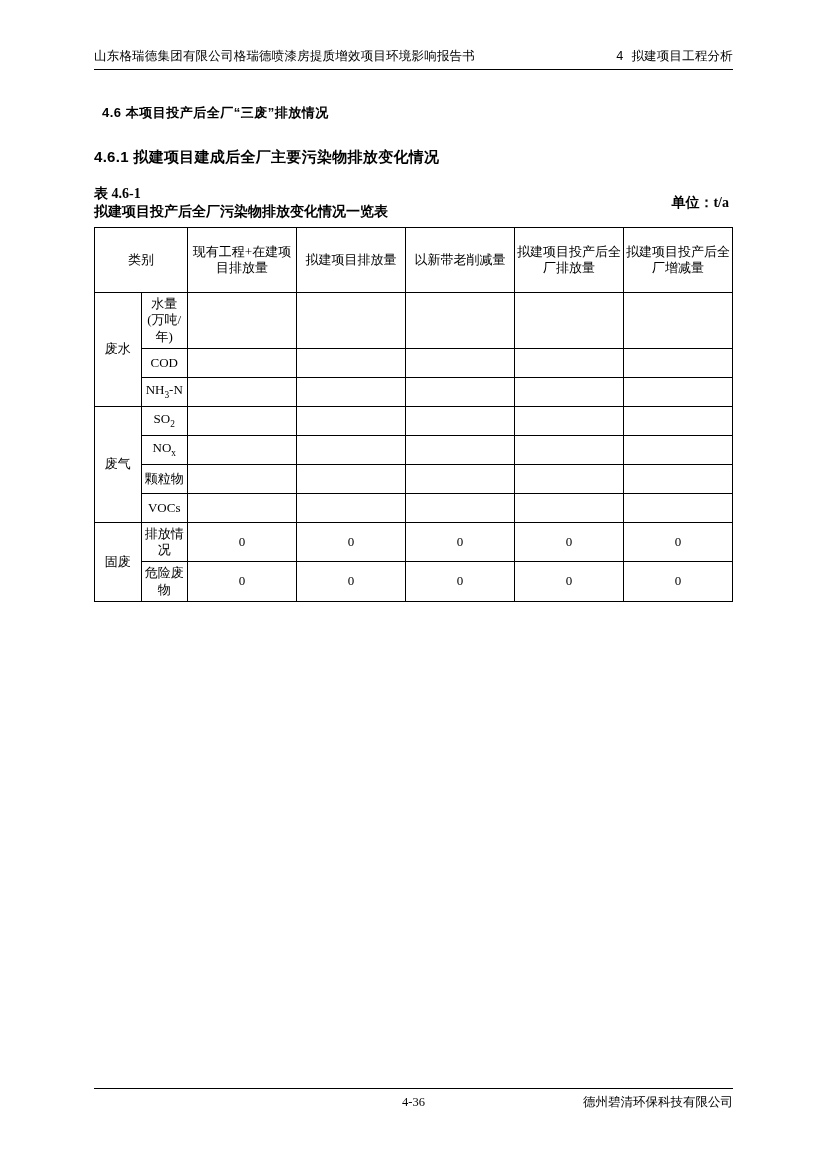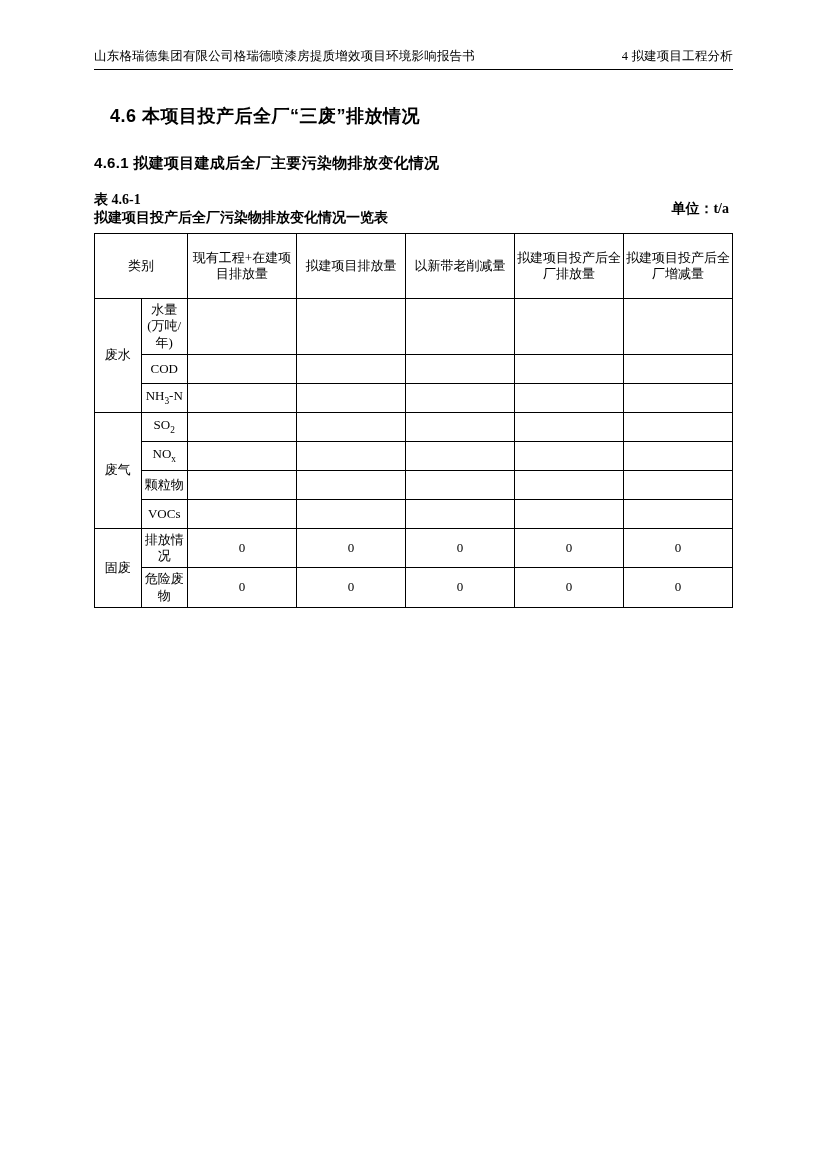--- a/index.html
+++ b/index.html
@@ -26,39 +26,39 @@
   
   .header {
     position: absolute;
     left: 94px;
     right: 94px;
     top: 48px;
     display: flex;
     justify-content: space-between;
     align-items: flex-end;
     font-size: 12.5px;
-    font-family: Liberation Serif, serif;
+    font-family: Liberation Mono, monospace;
     padding-bottom: 4px;
     border-bottom: 1px solid #000;
   }
   .header .left { letter-spacing: 0.2px; }
   .header .right { letter-spacing: 0.2px; }
 
   
   .content {
     position: absolute;
     left: 94px;
     right: 94px;
     top: 88px;
   }
   h1.sec {
     font-family: "Liberation Sans", "DejaVu Sans", sans-serif;
-    font-size: 18px;
-    font-weight: bold;
-    margin: 16px 0 0 16px;
+    font-size: 13px;
+    font-weight: bold;
+    margin: 16px 0 0 8px;
     letter-spacing: 0.5px;
   }
   h2.subsec {
     font-family: "Liberation Sans", "DejaVu Sans", sans-serif;
     font-size: 15px;
     font-weight: bold;
     margin: 26px 0 0 0;
     letter-spacing: 0.3px;
   }
   p.para {
@@ -246,14 +246,19 @@
           <td>0</td>
           <td>0</td>
           <td>0</td>
         </tr>
 
       </tbody>
     </table>
 
   </div>
 
+  <div class="footer">
+    <span class="spacer">.</span>
+    <span class="pageno">4-36</span>
+    <span class="company">德州碧清环保科技有限公司</span>
+  </div>
 
 </div>
 
 </body></html>

